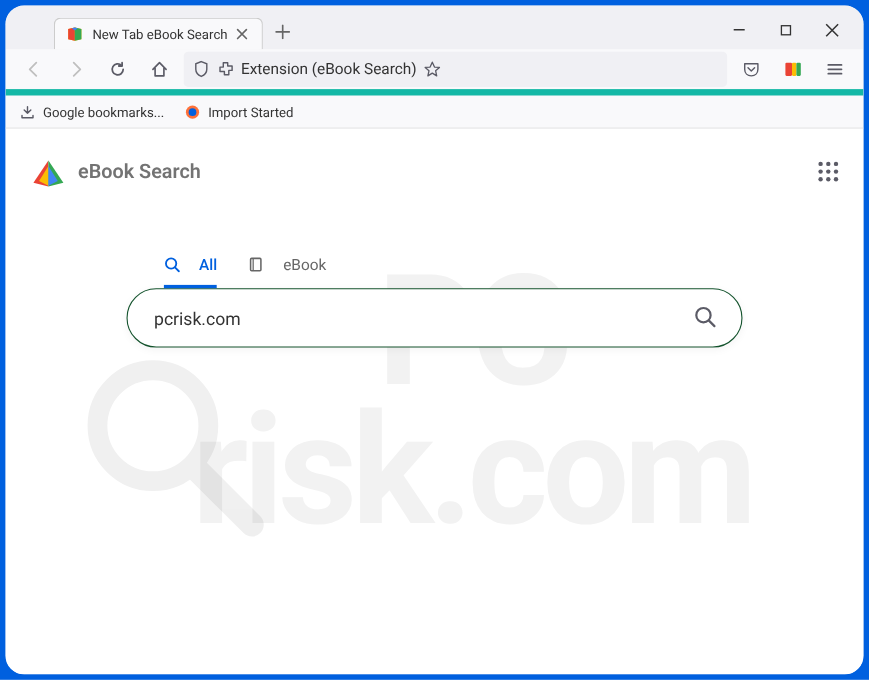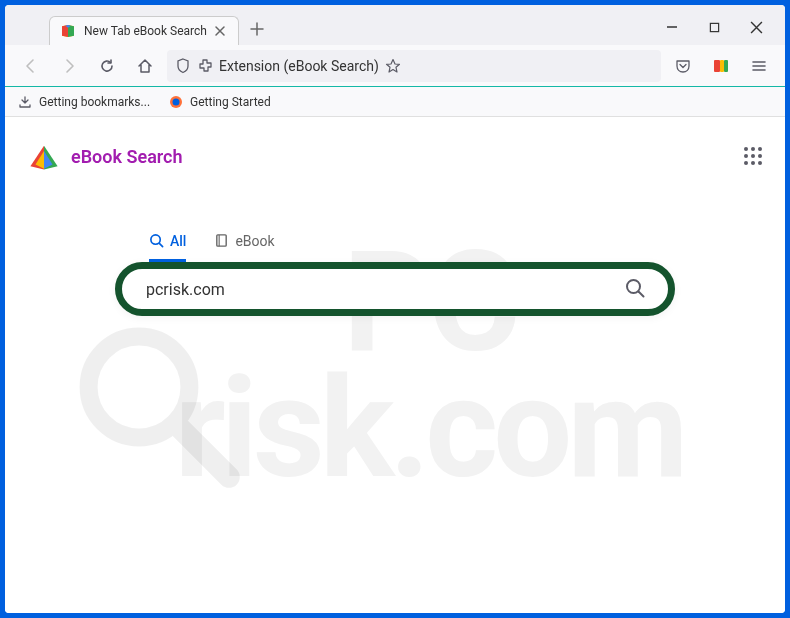--- a/index.html
+++ b/index.html
@@ -1,30 +1,30 @@
 <!DOCTYPE html>
 <html><head>
 <meta charset="utf-8">
 <style>
 * { margin: 0; padding: 0; box-sizing: border-box; font-family: -apple-system, BlinkMacSystemFont, "Segoe UI", Roboto, sans-serif; }
 body { width: 790px; height: 618px; background: #0060df; padding: 5px; }
-.window { width: 100%; height: 100%; background: #f9f9fb; border-radius: 4px; overflow: hidden; display: flex; flex-direction: column; }
+.window { width: 100%; height: 100%; background: #f9f9fb; border-radius: 17px; overflow: hidden; display: flex; flex-direction: column; }
 
 
 .titlebar { height: 40px; background: #f0f0f4; display: flex; align-items: flex-end; padding: 0 8px; }
 .tab { background: #f9f9fb; border: 1px solid #ccc; border-bottom: none; border-radius: 6px 6px 0 0; display: flex; align-items: center; padding: 6px 10px; margin-left: 36px; min-width: 190px; }
 .tab-favicon { width: 16px; height: 16px; margin-right: 8px; }
 .tab-title { font-size: 12px; color: #333; flex: 1; }
 .tab-close { width: 16px; height: 16px; display: flex; align-items: center; justify-content: center; color: #666; font-size: 14px; cursor: pointer; }
 .newtab-btn { width: 28px; height: 28px; display: flex; align-items: center; justify-content: center; color: #666; font-size: 18px; margin-left: 4px; margin-bottom: 2px; }
 .win-controls { margin-left: auto; display: flex; align-self: flex-start; padding-top: 8px; }
 .win-btn { width: 42px; height: 28px; display: flex; align-items: center; justify-content: center; color: #333; }
 
 
-.toolbar { height: 42px; background: #f9f9fb; display: flex; align-items: center; padding: 0 10px; gap: 6px; border-bottom: 1px solid #14b8a6; }
+.toolbar { height: 42px; background: #f9f9fb; display: flex; align-items: center; padding: 0 10px; gap: 6px; border-bottom: 6px solid #14b8a6; }
 .nav-btn { width: 32px; height: 32px; display: flex; align-items: center; justify-content: center; border-radius: 4px; color: #5b5b66; }
 .nav-btn.disabled { color: #bfbfbf; }
 .urlbar { flex: 1; height: 32px; background: #f0f0f4; border-radius: 4px; display: flex; align-items: center; padding: 0 8px; gap: 6px; }
 .urlbar-shield { color: #5b5b66; }
 .urlbar-ext { color: #5b5b66; display: flex; align-items: center; gap: 4px; }
 .urlbar-label { font-size: 14px; color: #333; white-space: nowrap; }
 .urlbar-input { flex: 1; border: none; background: none; font-size: 14px; color: #888; outline: none; }
 .urlbar-star { color: #5b5b66; }
 .toolbar-right { display: flex; gap: 6px; }
 
@@ -34,30 +34,30 @@
 .bm-icon { width: 16px; height: 16px; display: flex; align-items: center; justify-content: center; }
 
 
 .content { flex: 1; background: #fff; position: relative; overflow: hidden; }
 .watermark { position: absolute; top: 50%; left: 50%; transform: translate(-50%, -50%); font-size: 140px; font-weight: 700; color: #f2f2f2; pointer-events: none; line-height: 0.9; text-align: center; letter-spacing: -5px; margin-left: 34px; }
 .watermark-icon { position: absolute; top: 40%; left: 8%; width: 180px; height: 180px; opacity: 0.06; }
 
 .page-header { display: flex; align-items: center; padding: 22px 22px 0 22px; position: relative; z-index: 2; }
 .logo-wrap { display: flex; align-items: center; gap: 10px; }
 .book-logo { width: 34px; height: 34px; }
-.brand { font-size: 18px; font-weight: 600; color: #a21caf; }
+.brand { font-size: 18px; font-weight: 600; color: #737373; }
 .apps-icon { margin-left: auto; width: 20px; height: 20px; color: #5b5b66; }
 
 .search-area { margin: 60px auto 0 auto; width: 560px; position: relative; z-index: 2; }
 .search-tabs { display: flex; gap: 28px; padding-left: 34px; }
-.stab { display: flex; align-items: flex-end; gap: 5px; font-size: 14px; color: #666; padding-bottom: 10px; border-bottom: 3px solid transparent; }
+.stab { display: flex; align-items: flex-end; gap: 16px; font-size: 14px; color: #666; padding-bottom: 10px; border-bottom: 3px solid transparent; }
 .stab.active { color: #0060df; border-bottom-color: #0060df; font-weight: 500; }
 .stab-icon { width: 16px; height: 16px; }
 
-.search-box { margin-top: 0; height: 54px; background: #fff; border: 7px solid #14532d; border-radius: 30px; display: flex; align-items: center; padding: 0 20px 0 24px; box-shadow: 0 2px 8px rgba(0,0,0,0.05); }
+.search-box { margin-top: 0; height: 54px; background: #fff; border: 1px solid #14532d; border-radius: 30px; display: flex; align-items: center; padding: 0 20px 0 24px; box-shadow: 0 2px 8px rgba(0,0,0,0.05); }
 .search-input { flex: 1; border: none; outline: none; font-size: 16px; color: #333; background: none; }
 .search-btn { width: 24px; height: 24px; color: #5b5b66; }
 
 svg { display: block; }
 </style>
 </head>
 <body>
 
 <div class="window">
 
@@ -165,30 +165,30 @@
     </div>
   </div>
 
   <div class="bookmarks-bar">
     <div class="bm-item">
       <span class="bm-icon">
         <svg width="14" height="14" viewBox="0 0 14 14">
             <path d="M7 2 L7 8 M4 5 L7 8 L10 5 M2 10 L2 12 L12 12 L12 10" stroke="#5b5b66" stroke-width="1.3" fill="none" stroke-linecap="round" stroke-linejoin="round"></path>
           </svg>
       </span>
-      <span>Getting bookmarks...</span>
+      <span>Google bookmarks...</span>
     </div>
     <div class="bm-item">
       <span class="bm-icon">
         <svg width="14" height="14" viewBox="0 0 14 14">
             <circle cx="7" cy="7" r="6" fill="#ff7139"></circle>
             <circle cx="7" cy="7" r="3.5" fill="#0060df"></circle>
           </svg>
       </span>
-      <span>Getting Started</span>
+      <span>Import Started</span>
     </div>
   </div>
 
   <div class="content">
     <div class="watermark">PC<br>risk.com</div>
     <svg class="watermark-icon" viewBox="0 0 100 100">
       <circle cx="40" cy="40" r="28" stroke="#000" stroke-width="10" fill="none"></circle>
       <line x1="62" y1="62" x2="90" y2="90" stroke="#000" stroke-width="12" stroke-linecap="round"></line>
     </svg>
 

